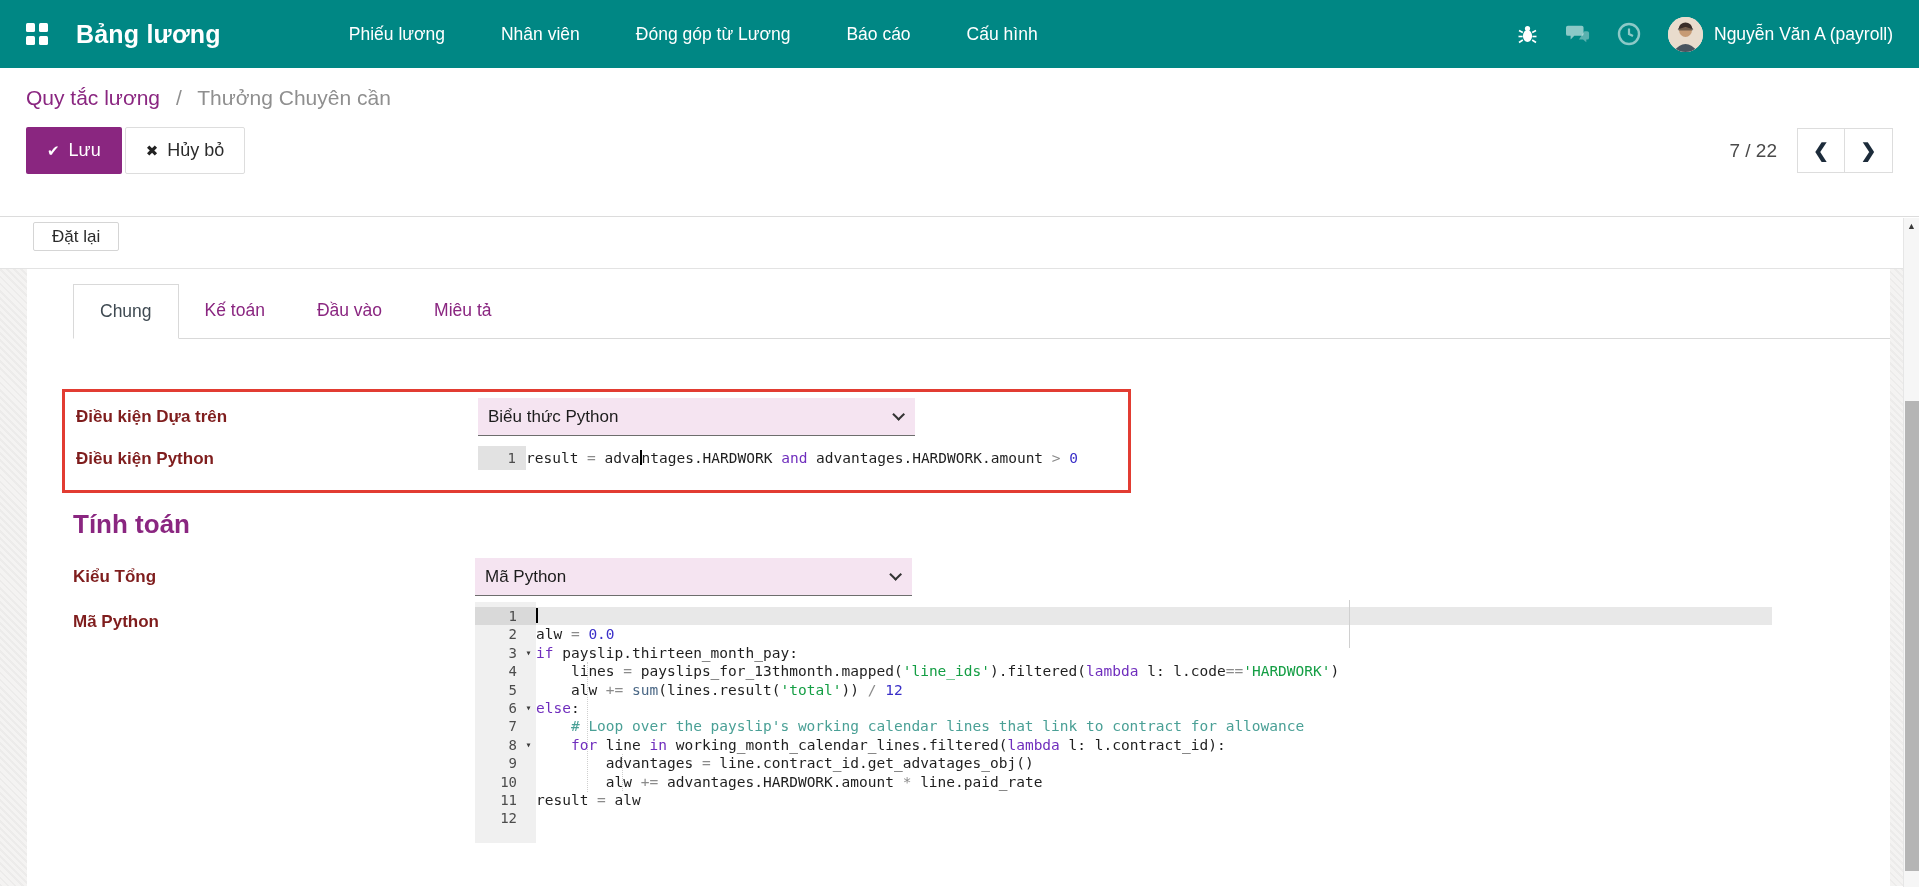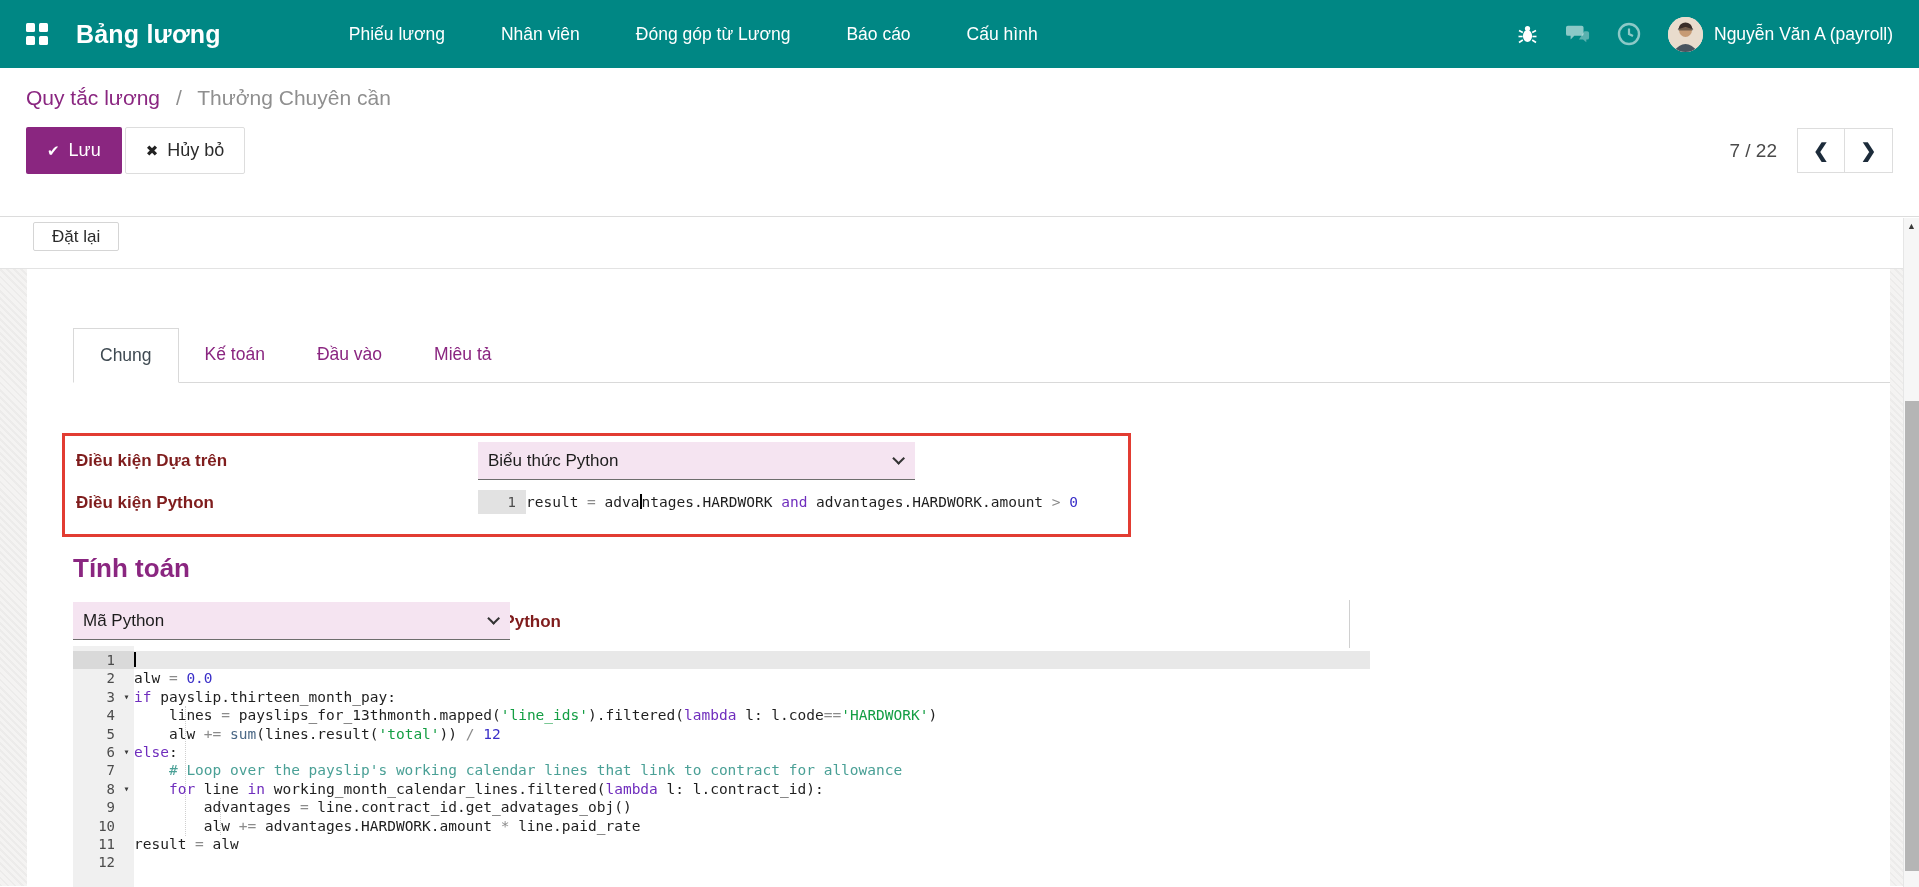--- a/index.html
+++ b/index.html
@@ -40,21 +40,21 @@
   .btn-reset { height:29px; font-size:17px; background:#fff; border:1px solid #d5d5d5; color:#2b2b2b; display:inline-flex; align-items:center; padding:0 18px; border-radius:2px; cursor:pointer; }
 
   
   .form-wrap { position:relative; height:617px; padding:0 29px 0 27px;
     background-color:#f4f3f2;
     background-image:repeating-linear-gradient(45deg, rgba(0,0,0,0.03) 0 2px, transparent 2px 5px); }
   .sheet { background:#fff; height:100%; padding:15px 0 0 46px; position:relative; }
 
   
   .tabs { display:flex; list-style:none; border-bottom:1px solid #d9d9d9; font-size:17.5px; }
-  .tab { padding:16px 26px; color:#8a2680; cursor:pointer; margin-bottom:-1px;margin-top:44px; }
+  .tab { padding:16px 26px; color:#8a2680; cursor:pointer; margin-bottom:-1px; }
   .tab.active { color:#3f4a52; background:#fff; border:1px solid #d9d9d9; border-bottom:1px solid #fff; }
 
   
   .hl-box { margin-top:50px; margin-left:-11px; width:1069px; border:3px solid #e23c32; padding:6px 0 16px 11px; }
   .section-title { font-size:26px; font-weight:bold; color:#8a2680; margin:4px 0 18px 0; }
   .field-grid { display:grid; grid-template-columns:402px 1fr; row-gap:8px; align-items:center; }
   .field-label { font-size:17px; font-weight:600; color:#7f1d1d; }
   .field-label.top { align-self:start; padding-top:10px; }
 
   .select-box { width:437px; height:38px; background:#f5e4f1; border-bottom:1px solid #6d6d6d; display:flex; align-items:center; padding:0 14px 0 10px; font-size:17px; color:#1c1c1c; cursor:pointer; position:relative; }
@@ -205,20 +205,21 @@
                 <span class="ln">1</span>
               </span>
               <span class="code-line"><span class="tk-t">result </span><span class="tk-o">= </span><span class="tk-t">adva</span><span class="caret"></span><span class="tk-t">ntages.HARDWORK </span><span class="tk-k">and</span><span class="tk-t"> advantages.HARDWORK.amount </span><span class="tk-o">&gt; </span><span class="tk-n">0</span></span>
             </div>
           </div>
       </div>
     </div>
 
     <h2 class="section-title" style="margin-top:16px;">Tính toán</h2>
     <div class="field-grid" style="row-gap:6px;">
+      <label class="field-label">Kiểu Tổng</label>
       <div class="select-box">
         <span>Mã Python</span>
         <span class="chev"></span>
       </div>
       <label class="field-label top">Mã Python</label>
       <div class="ace ace-big" id="code-editor">
         <div class="gutter-bg"></div>
         <div class="guide" style="left:112px; top:60px; height:130px;"></div>
         <div class="guide" style="left:147px; top:152px; height:37px;"></div>
       <div class="code-row active">

